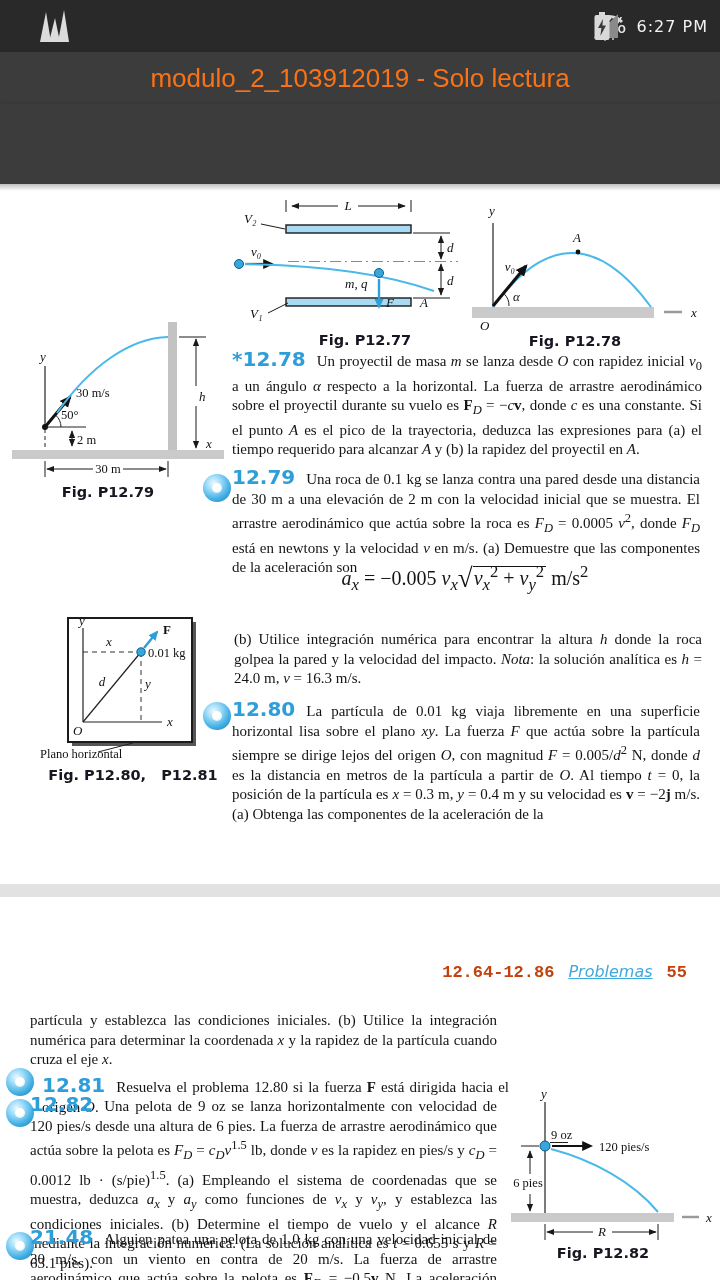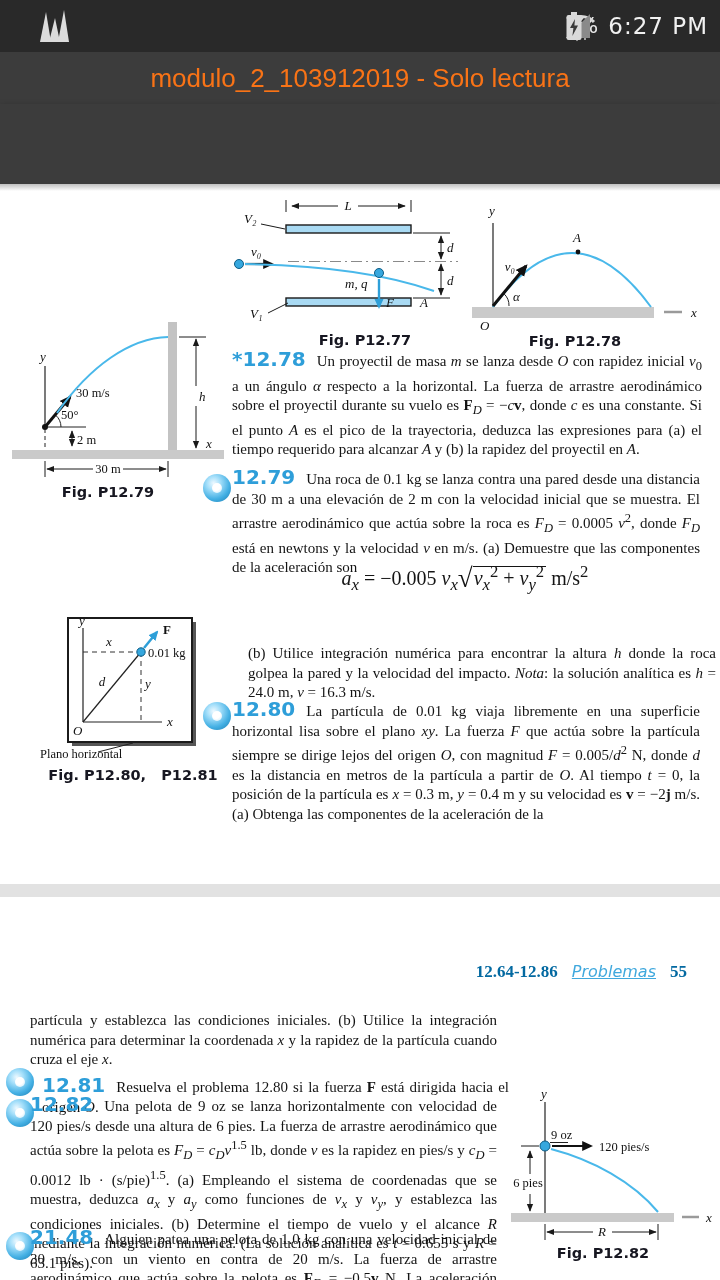--- a/index.html
+++ b/index.html
@@ -3,41 +3,41 @@
 <meta charset="utf-8">
 <style>
   html,body{margin:0;padding:0;background:#000;}
   .screen{position:relative;width:720px;height:1280px;background:#ffffff;overflow:hidden;
           font-family:"Liberation Serif",serif;}
   
   .status-bar{position:absolute;left:0;top:0;width:720px;height:52px;background:#292929;
               display:flex;align-items:center;}
   .status-right{position:absolute;right:12px;top:0;height:52px;display:flex;align-items:center;gap:10px;}
   .status-text{color:#e9e9e9;font-family:"DejaVu Sans",sans-serif;font-size:21px;}
-  .time-text{color:#f1f1f1;font-family:"DejaVu Sans",sans-serif;font-size:23px;letter-spacing:1px;}
+  .time-text{color:#f1f1f1;font-family:"DejaVu Sans",sans-serif;font-size:16px;letter-spacing:1px;}
   .app-logo{position:absolute;left:36px;top:9px;}
   .title-bar{position:absolute;left:0;top:52px;width:720px;height:52px;background:#3c3c3c;
              display:flex;align-items:center;justify-content:center;}
   .title-bar span{color:#f97316;font-family:"Liberation Sans",sans-serif;font-size:26px;}
   .toolbar{position:absolute;left:0;top:104px;width:720px;height:80px;background:#3c3c3c;
            box-shadow:0 3px 7px rgba(0,0,0,.35);}
   .tb-btn{position:absolute;top:118px;width:52px;height:52px;display:flex;align-items:center;justify-content:center;}
   
   .doc{position:absolute;left:0;top:184px;width:720px;height:1096px;background:#fff;}
   .doc-shadow{position:absolute;left:0;top:0;width:720px;height:7px;
               background:linear-gradient(rgba(0,0,0,.25),rgba(0,0,0,0));}
   .page-sep{position:absolute;left:0;top:700px;width:720px;height:13px;background:#e2e2e2;}
   .body{position:absolute;font-size:15px;line-height:19.5px;color:#141414;text-align:justify;}
   .pnum{font-family:"DejaVu Sans",sans-serif;font-weight:bold;color:#2e9ed9;font-size:20px;margin-right:11px;}
   .eqs{position:absolute;left:230px;top:372px;width:470px;text-align:center;font-size:20px;color:#141414;}
   .eqs .line{margin:6px 0;}
   .rad{font-size:1.35em;line-height:1;vertical-align:-2px;}
   .rcd{border-top:1.4px solid #141414;padding:0 2px 0 1px;}
   .hdr2{position:absolute;top:778px;right:33px;display:flex;align-items:baseline;gap:14px;}
-  .hdr-range,.hdr-page{font-family:Liberation Serif, serif;font-weight:bold;font-size:17px;color:#0369a1;}
+  .hdr-range,.hdr-page{font-family:Liberation Mono, monospace;font-weight:bold;font-size:17px;color:#c2410c;}
   .hdr-label{font-family:"DejaVu Sans",sans-serif;font-style:italic;font-size:16px;color:#3fa8dd;text-decoration:underline;}
   
   .cd{position:absolute;width:28px;height:28px;border-radius:50%;
       background:radial-gradient(circle at 38% 33%,#eef9ff 0%,#a5dffa 26%,#44b0e4 62%,#1878ad 100%);}
   .cd::after{content:"";position:absolute;left:50%;top:50%;width:10px;height:10px;transform:translate(-50%,-50%);
       border-radius:50%;background:radial-gradient(circle at 42% 36%,#ffffff 0 45%,#bfe7fa 100%);}
   
   .it{font:italic 13px "Liberation Serif",serif;fill:#111;}
   .rm{font:12.5px "Liberation Serif",serif;fill:#111;}
   .bf{font:bold 13px "Liberation Serif",serif;fill:#111;}
@@ -238,21 +238,21 @@
 
     <p class="body" style="left:232px;top:166px;width:470px;margin:0;"><span class="pnum">*12.78</span><span>Un proyectil de masa <i>m</i> se lanza desde <i>O</i> con rapidez inicial <i>v</i><sub>0</sub> a un ángulo <i>α</i> respecto a la horizontal. La fuerza de arrastre aerodinámico sobre el proyectil durante su vuelo es <b>F</b><sub><i>D</i></sub> = −<i>c</i><b>v</b>, donde <i>c</i> es una constante. Si el punto <i>A</i> es el pico de la trayectoria, deduzca las expresiones para (a) el tiempo requerido para alcanzar <i>A</i> y (b) la rapidez del proyectil en <i>A</i>.</span></p>
 
     <div class="cd" style="left:203px;top:290px;"></div>
     <p class="body" style="left:232px;top:284px;width:468px;margin:0;"><span class="pnum">12.79</span><span>Una roca de 0.1 kg se lanza contra una pared desde una distancia de 30 m a una elevación de 2 m con la velocidad inicial que se muestra. El arrastre aerodinámico que actúa sobre la roca es <i>F<sub>D</sub></i> = 0.0005 <i>v</i><sup>2</sup>, donde <i>F<sub>D</sub></i> está en newtons y la velocidad <i>v</i> en m/s. (a) Demuestre que las componentes de la aceleración son</span></p>
 
     <div class="eqs">
       <div class="line"><i>a<sub>x</sub></i> = −0.005 <i>v<sub>x</sub></i><span class="rad">√</span><span class="rcd"><i>v<sub>x</sub></i><sup>2</sup> + <i>v<sub>y</sub></i><sup>2</sup></span> m/s<sup>2</sup></div>
     </div>
 
-    <p class="body" style="left:232px;top:444px;width:468px;margin:16px;"><span>(b) Utilice integración numérica para encontrar la altura <i>h</i> donde la roca golpea la pared y la velocidad del impacto. <i>Nota</i>: la solución analítica es <i>h</i> = 24.0 m, <i>v</i> = 16.3 m/s.</span></p>
+    <p class="body" style="left:232px;top:444px;width:468px;margin:2px;"><span>(b) Utilice integración numérica para encontrar la altura <i>h</i> donde la roca golpea la pared y la velocidad del impacto. <i>Nota</i>: la solución analítica es <i>h</i> = 24.0 m, <i>v</i> = 16.3 m/s.</span></p>
 
     <svg style="left:38px;top:422px;" width="195" height="205" viewBox="0 0 195 205">
       <defs>
         <marker id="f80c" markerUnits="userSpaceOnUse" markerWidth="10" markerHeight="10" viewBox="0 0 10 10" refX="8" refY="5" orient="auto">
             <path d="M0,0.5 L10,5 L0,9.5 z" fill="#2e9fd8"></path>
           </marker>
       </defs>
       <rect x="34" y="16" width="124" height="124" fill="#565656"></rect>
       <rect x="30" y="12" width="124" height="124" fill="#ffffff" stroke="#1b1b1b" stroke-width="2"></rect>
       <line x1="45" y1="22" x2="45" y2="116" stroke="#222" stroke-width="1.2"></line>

